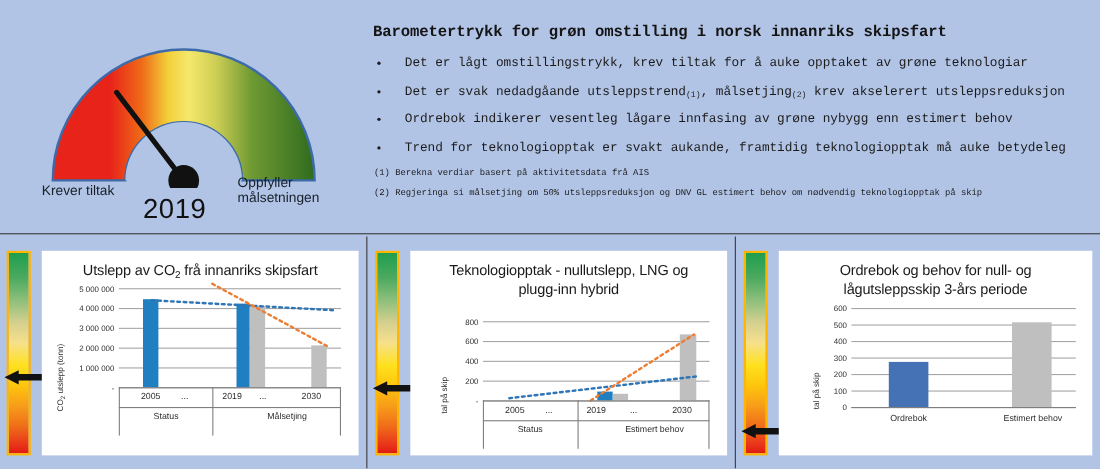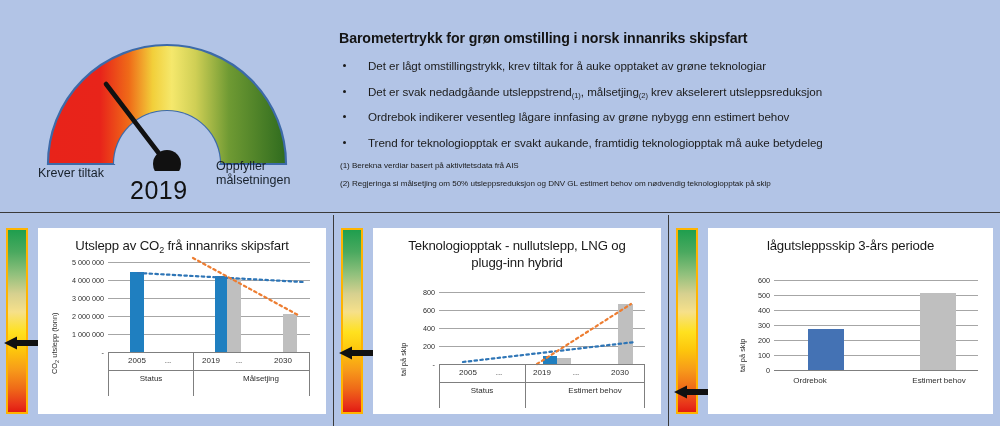--- a/index.html
+++ b/index.html
@@ -23,21 +23,21 @@
     text-align: left; white-space: pre-line;
   }
   #gauge-label-left { left: 38px; top: 150px; }
   #gauge-label-right { left: 216px; top: 143px; }
   #gauge-year {
     position: absolute; left: 130px; top: 160px;
     font-size: 25px; color: #111; letter-spacing: 0.5px;
   }
 
   
-  #text-panel { position: absolute; left: 336px; top: 20px; width: 660px; height: 205px; }
+  #text-panel { position: absolute; left: 336px; top: 12px; width: 660px; height: 205px; font-family: Liberation Mono, monospace; }
   #barometer-title {
     font-size: 14.2px; font-weight: bold; color: #141414;
     letter-spacing: -0.1px; margin: 10px 0 0 3px;
   }
   #bullets { margin: 13px 0 0 4px; list-style: none; }
   #bullets li {
     position: relative; font-size: 11.6px; color: #1b1b1b;
     padding-left: 28px; margin-bottom: 12.5px; letter-spacing: -0.05px;
   }
   #bullets li .dot {
@@ -302,20 +302,21 @@
         <div class="colorbar"></div>
         <div class="cb-arrow" id="cb-arrow-3" style="top: 156.68px;">
           <svg width="44" height="14" viewBox="0 0 44 14">
             <path d="M0 7 L13 0.5 L13 4 L44 4 L44 10 L13 10 L13 13.5 Z" fill="#111"></path>
           </svg>
         </div>
       </div>
 
       <div class="chart-card">
         <div class="chart-title">
+          <div>Ordrebok og behov for null- og</div>
           <div>lågutsleppsskip 3-års periode</div>
         </div>
 
         <div class="plot-area" style="position:absolute; left:0; top:52px; width:285px; height:135px;">
           <div class="yaxis-title" style="left:30px; top:92px;">tal på skip</div>
 
           <div class="ytick" style="left:36px; top:-4px; width:26px;">600</div>
           <div class="ytick" style="left:36px; top:11px; width:26px;">500</div>
           <div class="ytick" style="left:36px; top:26px; width:26px;">400</div>
           <div class="ytick" style="left:36px; top:41px; width:26px;">300</div>
@@ -329,20 +330,20 @@
           <div class="gridline" style="left:66px; top:45px; width:204px;"></div>
           <div class="gridline" style="left:66px; top:60px; width:204px;"></div>
           <div class="gridline" style="left:66px; top:75px; width:204px;"></div>
           <div class="gridline" style="left:66px; top:90px; width:204px;"></div>
 
           <div class="bar bar-blue2" style="left:100px; top:49px; width:36px; height:41px;"></div>
           <div class="bar bar-gray" style="left:212px; top:13px; width:36px; height:77px;"></div>
 
           <div class="axisline" style="left:66px; top:90px; width:204px; height:1px; background:#7f7f7f;"></div>
 
-          <div class="xtick" style="left:72px;  top:96px; width:60px;">Ordrebok</div>
+          <div class="xtick" style="left:88px;  top:96px; width:60px;">Ordrebok</div>
           <div class="xtick" style="left:190px; top:96px; width:82px;">Estimert behov</div>
         </div>
       </div>
     </div>
 
   </div>
 </div>
 
 </body></html>

